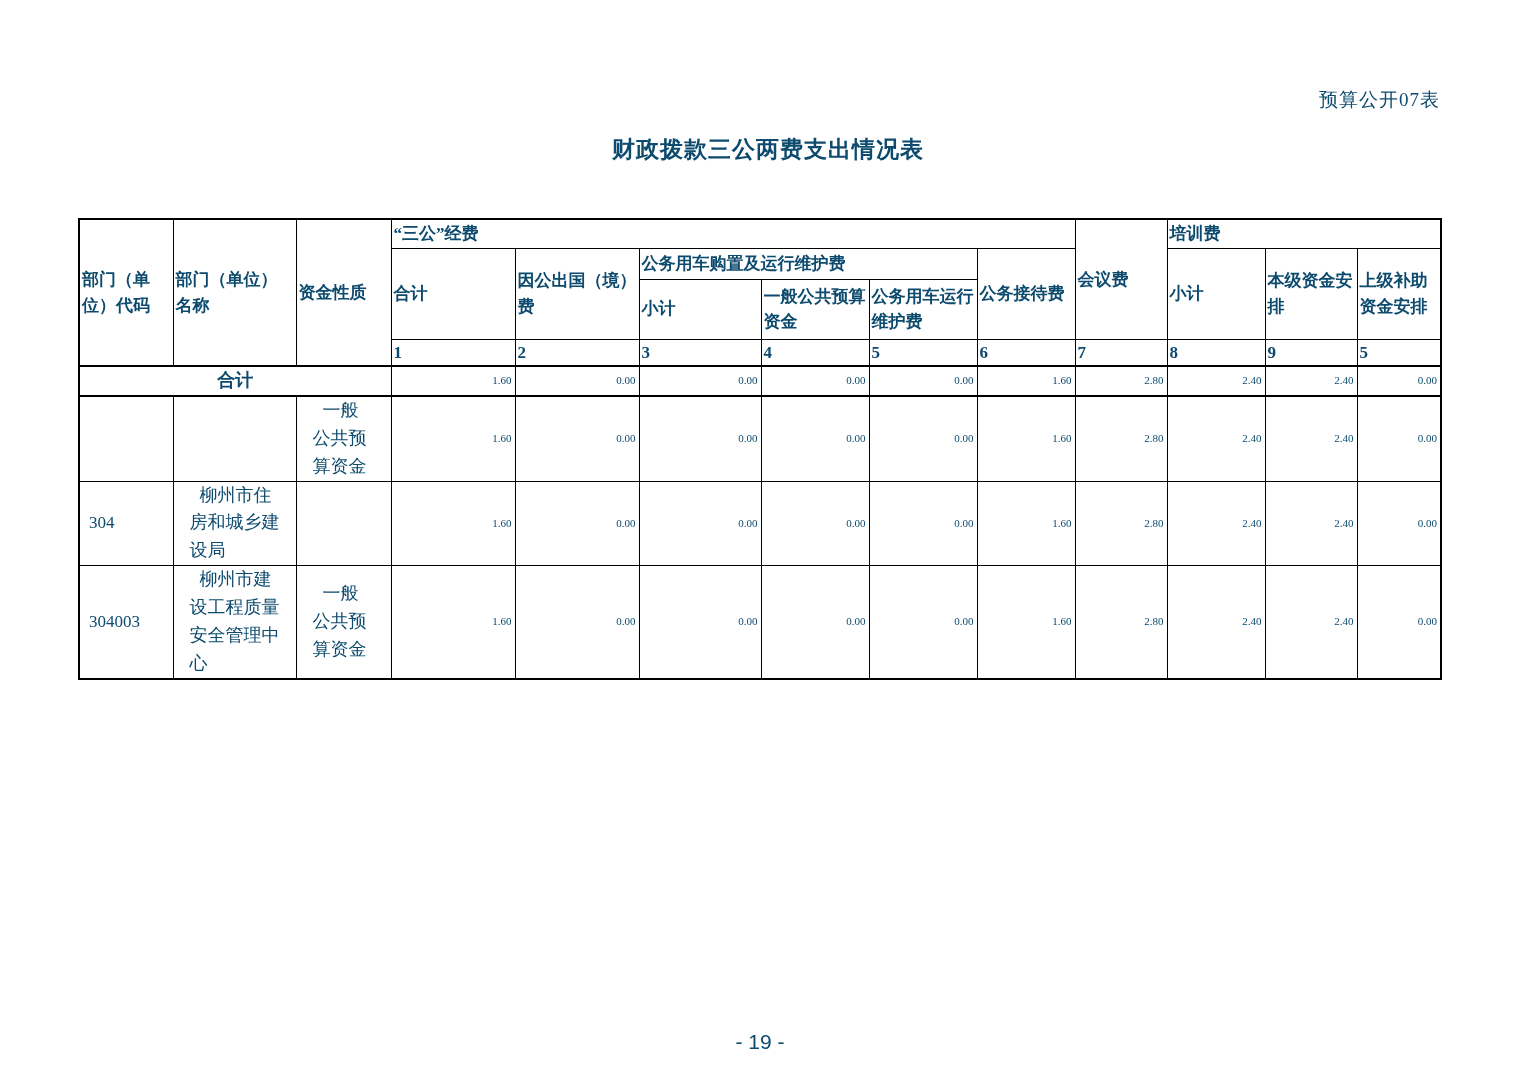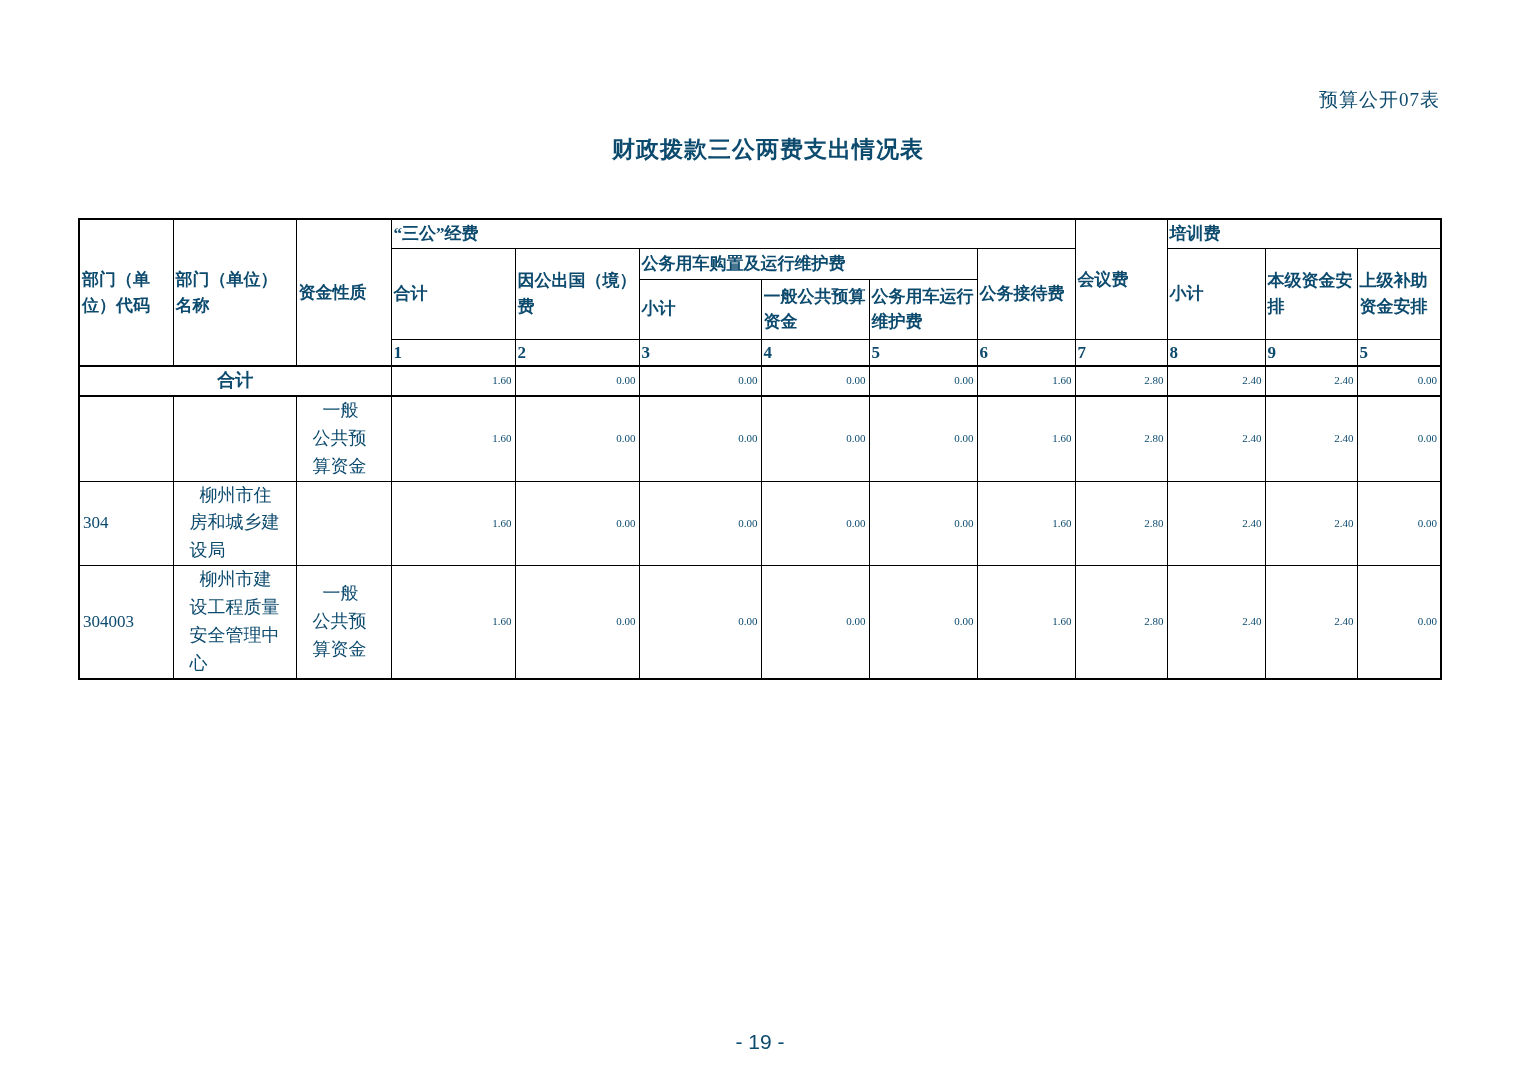--- a/index.html
+++ b/index.html
@@ -65,21 +65,21 @@
   tr.h-g2  { height: 31px; }
   tr.h-lab { height: 60px; }
   tr.h-num { height: 26px; }
   tr.h-a   { height: 29px; }
   tr.h-b   { height: 55px; }
   tr.h-c   { height: 58px; }
   tr.h-d   { height: 84px; }
   tbody td { font-size: 18px; line-height: 1.55; }
   tbody tr.row-total td { border-top-width: 2px; border-bottom-width: 2px; }
   td.num  { text-align: right; padding-right: 3px; font-size: 11px; }
-  td.code { text-align: left;  padding-left: 3px;  font-size: 17px; }
+  td.code { text-align: left;  padding-left: 9px;  font-size: 17px; }
   td.wraptext { text-align: left; padding: 0 16px; text-indent: 10px; }
   td.total-label { text-align: center; font-weight: bold; font-size: 18px; }
   .page-number {
     position: absolute;
     top: 1030px;
     left: 0;
     width: 100%;
     text-align: center;
     font-size: 21px;
     font-family: "Liberation Sans", "DejaVu Sans", sans-serif;

